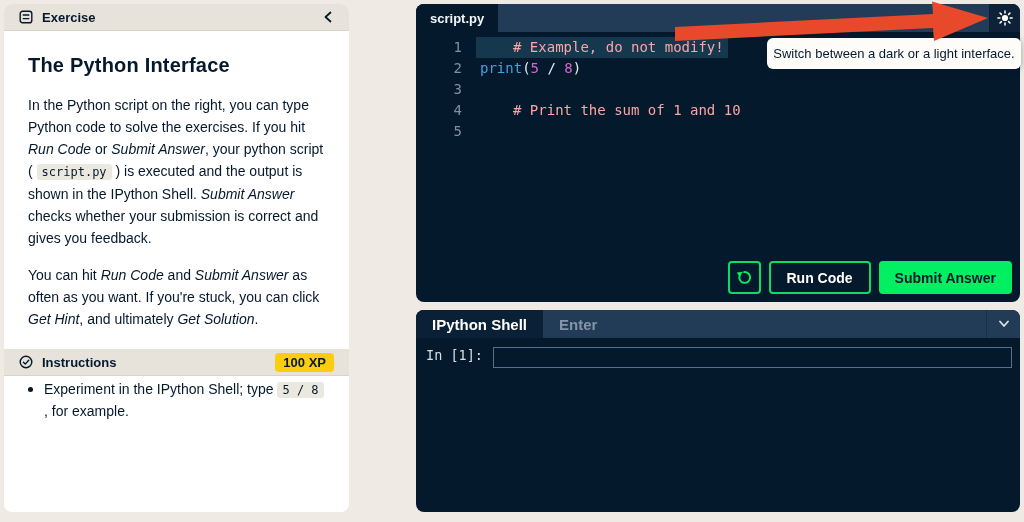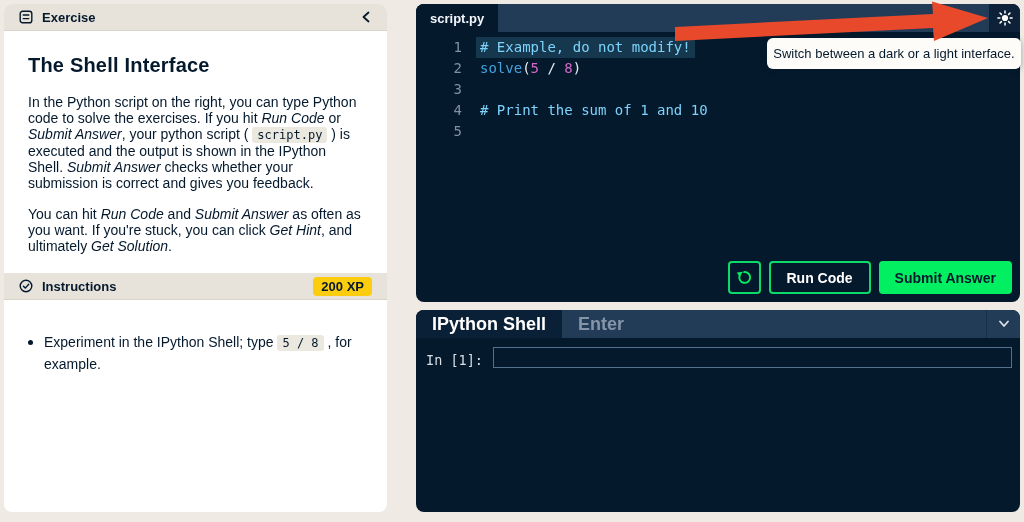--- a/index.html
+++ b/index.html
@@ -1,83 +1,83 @@
 <!DOCTYPE html>
 <html><head>
 <meta charset="utf-8">
 <style>
   * { box-sizing: border-box; margin: 0; padding: 0; }
   body { width: 1024px; height: 522px; font-family: "Liberation Sans", sans-serif; }
   .page { position: relative; width: 1024px; height: 522px; background: #efebe4; overflow: hidden; }
 
   
-  .exercise-panel { position: absolute; left: 4px; top: 4px; width: 383px; height: 508px;
+  .exercise-panel { position: absolute; left: 4px; top: 4px; width: 345px; height: 508px;
     background: #ffffff; border-radius: 8px; overflow: hidden; color: #05192d; }
   .panel-strip { display: flex; align-items: center; gap: 9px; height: 27px;
     background: #e7e3da; border-bottom: 1px solid #d8d3c7; padding: 0 15px;
     font-size: 13px; font-weight: bold; color: #05192d; }
   .collapse-btn { margin-left: auto; background: none; border: none; cursor: pointer;
     display: flex; align-items: center; }
   .exercise-content { padding: 17px 24px 0 24px; }
   .exercise-content h1 { font-size: 20px; font-weight: bold; margin: 6px 0 17px 0; letter-spacing: .2px; }
-  .exercise-content p { font-size: 14px; line-height: 16px; margin: 0 0 15px 0; }
+  .exercise-content p { font-size: 14px; line-height: 22px; margin: 0 0 15px 0; }
   .s-plain { }
   .s-italic { font-style: italic; }
   .s-code { font-family: "DejaVu Sans Mono", monospace; font-size: 12px;
     background: #ebe8e0; border-radius: 3px; padding: 1px 5px; white-space: nowrap; }
   .instructions-strip { margin-top: 19px; }
   .xp-badge { margin-left: auto; background: #fccd0e; color: #05192d; font-size: 13px;
     font-weight: bold; border-radius: 4px; padding: 2px 8px; }
-  .instructions-list { list-style: none; padding: 32px 24px 0 24px; }
+  .instructions-list { list-style: none; padding: 3px 24px 0 24px; }
   .instructions-list li { display: flex; gap: 11px; font-size: 14px; line-height: 21px; margin-bottom: 14px; }
   .dot { flex: none; width: 5px; height: 5px; border-radius: 50%; background: #05192d; margin-top: 8px; }
 
   
   .editor-panel { position: absolute; left: 416px; top: 4px; width: 604px; height: 298px;
     background: #05192d; border-radius: 8px; }
   .editor-tabbar { position: relative; display: flex; height: 28px; background: #223c58;
     border-radius: 8px 8px 0 0; }
   .editor-tab { height: 28px; display: flex; align-items: center; padding: 0 14px;
     background: #05192d; color: #f2f6fa; font-size: 13px; font-weight: bold;
     border-radius: 8px 0 0 0; cursor: pointer; }
   .theme-toggle { position: absolute; right: 0; top: 0; width: 31px; height: 28px;
     background: #0d2238; border: none; border-radius: 0 8px 0 0; cursor: pointer;
     display: flex; align-items: center; justify-content: center; }
   .code-area { padding-top: 5px; font-family: "DejaVu Sans Mono", monospace; font-size: 14px; cursor: text; }
   .code-row { display: flex; height: 21px; line-height: 21px; white-space: pre; }
   .ln { flex: none; width: 46px; text-align: right; color: #7e90a5; }
   .code-text { margin-left: 18px; }
   .code-text.hl { background: #16384e; box-shadow: 4px 0 0 #16384e, -4px 0 0 #16384e; }
-  .c-comment { color: #7dd3fc; }
+  .c-comment { color: #fca5a5; margin-left: 33px; }
   .c-builtin { color: #41a3dd; }
   .c-number  { color: #d567c8; }
   .c-plain   { color: #e6edf3; }
   .editor-actions { position: absolute; right: 8px; bottom: 8px; display: flex; gap: 8px; }
   .btn-reset { width: 33px; height: 33px; background: transparent; border: 2px solid #0bdc68;
     border-radius: 4px; cursor: pointer; display: flex; align-items: center; justify-content: center; }
   .btn-run { height: 33px; padding: 0 16px; background: transparent; border: 2px solid #0bdc68;
     border-radius: 4px; color: #ffffff; font-weight: bold; font-size: 14px; cursor: pointer;
     font-family: "Liberation Sans", sans-serif; }
   .btn-submit { height: 33px; padding: 0 16px; background: #03ef62; border: none;
     border-radius: 4px; color: #05192d; font-weight: bold; font-size: 14px; cursor: pointer;
     font-family: "Liberation Sans", sans-serif; }
 
   
   .console-panel { position: absolute; left: 416px; top: 310px; width: 604px; height: 202px;
     background: #05192d; border-radius: 8px; }
   .console-tabbar { position: relative; display: flex; height: 28px; background: #223c58;
     border-radius: 8px 8px 0 0; }
   .console-tabs { display: flex; }
-  .console-tab { display: flex; align-items: center; padding: 0 16px; font-size: 18px;
+  .console-tab { display: flex; align-items: center; padding: 0 16px; font-size: 15px;
     font-weight: bold; color: #8595a8; cursor: pointer; }
   .console-tab.active { background: #0a2036; color: #ffffff; border-radius: 8px 0 0 0; }
   .console-collapse { position: absolute; right: 0; top: 0; width: 34px; height: 28px;
     background: transparent; border: none; border-left: 1px solid #16314a; cursor: pointer;
     display: flex; align-items: center; justify-content: center; border-radius: 0 8px 0 0; }
-  .console-prompt-row { display: flex; align-items: flex-end; padding: 9px 8px 0 10px;
+  .console-prompt-row { display: flex; align-items: flex-start; padding: 9px 8px 0 10px;
     font-family: "DejaVu Sans Mono", monospace; font-size: 13.5px; color: #d7dee6; }
   .console-input { flex: 1; margin-left: 10px; height: 21px; background: transparent;
     border: 1px solid #54708c; color: #e6edf3; font-family: "DejaVu Sans Mono", monospace;
     font-size: 13px; padding: 0 4px; outline: none; }
 
   
   .arrow-overlay { position: absolute; left: 0; top: 0; pointer-events: none; z-index: 20; }
   .tooltip { position: absolute; left: 767px; top: 38px; width: 254px; height: 31px;
     background: #fdfcf9; border-radius: 6px; box-shadow: 0 1px 6px rgba(5,25,45,.35);
     display: flex; align-items: center; justify-content: center;
@@ -101,36 +101,36 @@
       <button class="collapse-btn">
         <span style="display:flex">
           <svg width="12" height="14" viewBox="0 0 12 14">
               <polyline points="8.5,2.5 3.5,7 8.5,11.5" fill="none" stroke="#05192d" stroke-width="1.8" stroke-linecap="round" stroke-linejoin="round"></polyline>
             </svg>
         </span>
       </button>
     </header>
 
     <div class="exercise-content">
-      <h1>The Shell Interface</h1>
+      <h1>The Python Interface</h1>
       <div>
           <p><span class="s-plain">In the Python script on the right, you can type Python code to solve the exercises. If you hit </span><span class="s-italic">Run Code</span><span class="s-plain"> or </span><span class="s-italic">Submit Answer</span><span class="s-plain">, your python script ( </span><span class="s-code">script.py</span><span class="s-plain"> ) is executed and the output is shown in the IPython Shell. </span><span class="s-italic">Submit Answer</span><span class="s-plain"> checks whether your submission is correct and gives you feedback.</span></p>
           <p><span class="s-plain">You can hit </span><span class="s-italic">Run Code</span><span class="s-plain"> and </span><span class="s-italic">Submit Answer</span><span class="s-plain"> as often as you want. If you're stuck, you can click </span><span class="s-italic">Get Hint</span><span class="s-plain">, and ultimately </span><span class="s-italic">Get Solution</span><span class="s-plain">.</span></p>
         </div>
     </div>
 
     <div class="panel-strip instructions-strip">
       <span style="display:flex">
         <svg width="14" height="14" viewBox="0 0 14 14">
             <circle cx="7" cy="7" r="5.8" fill="none" stroke="#05192d" stroke-width="1.4"></circle>
             <polyline points="4.4,7.2 6.3,9.1 9.7,5.2" fill="none" stroke="#05192d" stroke-width="1.4" stroke-linecap="round" stroke-linejoin="round"></polyline>
           </svg>
       </span>
       <span>Instructions</span>
-      <span class="xp-badge">200 XP</span>
+      <span class="xp-badge">100 XP</span>
     </div>
 
     <ul class="instructions-list">
         <li>
           <span class="dot"></span>
           <span><span class="s-plain">Experiment in the IPython Shell; type </span><span class="s-code">5 / 8</span><span class="s-plain"> , for example.</span></span>
         </li>
       </ul>
   </section>
 
@@ -152,21 +152,21 @@
                 <line x1="11.6" y1="4.4" x2="13" y2="3"></line>
             </g>
           </svg>
         </span>
       </button>
     </div>
 
     <div class="code-area">
       <div>
           <div class="code-row"><span class="ln">1</span><span class="code-text hl"><span class="c-comment"># Example, do not modify!</span></span></div>
-          <div class="code-row"><span class="ln">2</span><span class="code-text"><span class="c-builtin">solve</span><span class="c-plain">(</span><span class="c-number">5</span><span class="c-plain"> / </span><span class="c-number">8</span><span class="c-plain">)</span></span></div>
+          <div class="code-row"><span class="ln">2</span><span class="code-text"><span class="c-builtin">print</span><span class="c-plain">(</span><span class="c-number">5</span><span class="c-plain"> / </span><span class="c-number">8</span><span class="c-plain">)</span></span></div>
           <div class="code-row"><span class="ln">3</span><span class="code-text"></span></div>
           <div class="code-row"><span class="ln">4</span><span class="code-text"><span class="c-comment"># Print the sum of 1 and 10</span></span></div>
           <div class="code-row"><span class="ln">5</span><span class="code-text"></span></div>
         </div>
     </div>
 
     <div class="editor-actions">
       <button class="btn-reset">
         <span style="display:flex">
           <svg width="17" height="17" viewBox="0 0 16 16">

